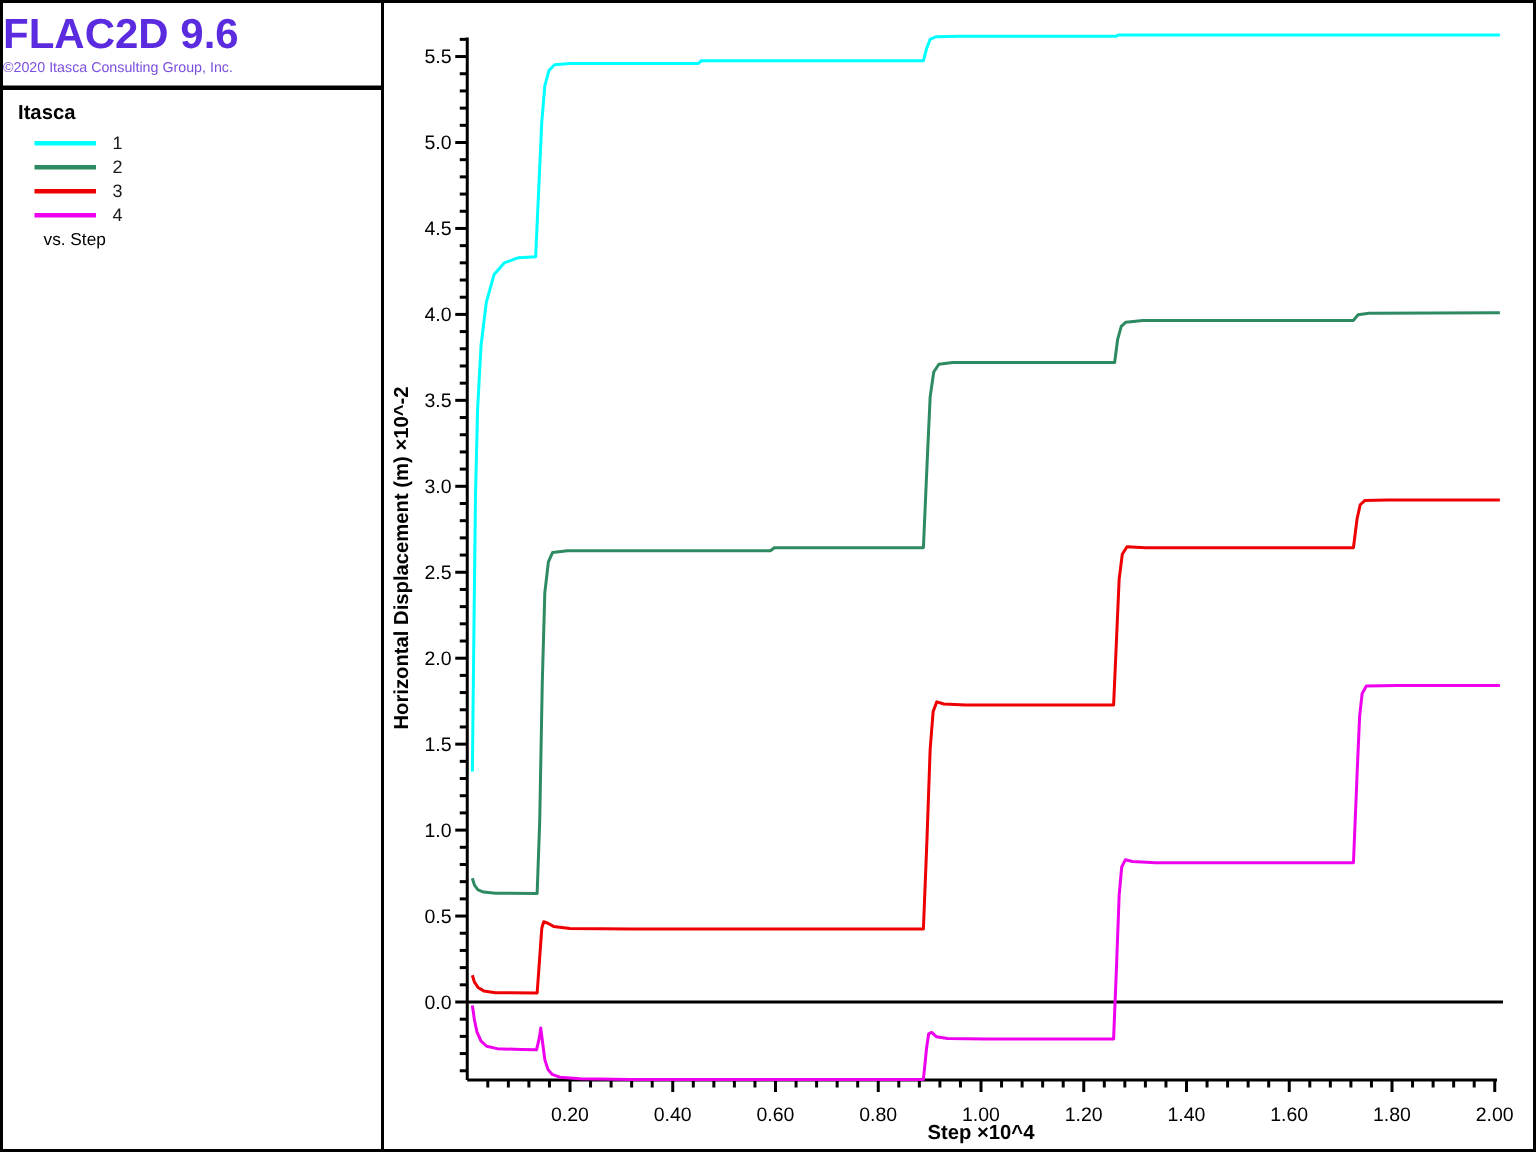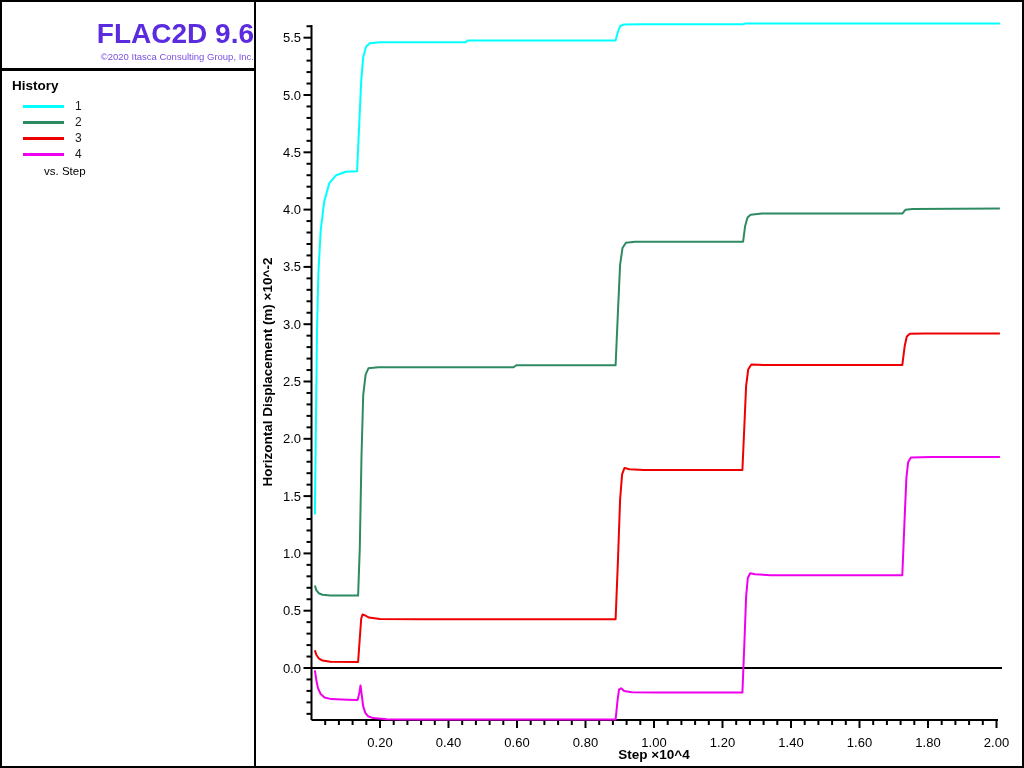--- a/index.html
+++ b/index.html
@@ -1,43 +1,43 @@
 <!DOCTYPE html>
 <html><head>
 <meta charset="utf-8">
 <style>
   html,body{margin:0;padding:0;background:#fff;font-family:"Liberation Sans",sans-serif;}
   .app{position:relative;width:1024px;height:768px;box-sizing:border-box;border:2px solid #000;background:#fff;overflow:hidden;}
   .sidebar{position:absolute;left:0;top:0;width:252px;height:764px;background:#fff;border-right:2px solid #000;}
-  .brand{text-align:right;padding-top:16px;}
+  .brand{text-align:left;padding-top:5px;}
   .brand-title{font-size:28px;line-height:32px;font-weight:bold;color:#5b2be0;}
   .brand-copyright{font-size:9.5px;line-height:12px;color:#7b4fe0;margin-top:1px;}
   .side-divider{height:3px;background:#000;margin-top:5px;}
   .history-title{font-size:13.5px;font-weight:bold;color:#000;margin:7px 0 5px 10px;}
   .legend{margin-left:21px;}
   .legend-row{display:flex;align-items:center;height:16px;}
   .legend-line{width:41px;height:3px;margin-right:11px;flex:0 0 auto;}
   .legend-label{font-size:12px;color:#1a1a1a;}
-  .vs-label{font-size:11.5px;color:#000;margin:3px 0 0 42px;}
+  .vs-label{font-size:11.5px;color:#000;margin:3px 0 0 27px;}
   .chart-area{position:absolute;left:254px;top:0;width:768px;height:764px;background:#fff;}
   svg text{font-family:"Liberation Sans",sans-serif;fill:#000;}
   .tick-label{font-size:13px;}
   .axis-title{font-size:13.5px;font-weight:bold;}
 </style>
 </head>
 <body>
 
 <div class="app">
   <aside class="sidebar">
     <div class="brand">
       <div class="brand-title">FLAC2D 9.6</div>
       <div class="brand-copyright">©2020 Itasca Consulting Group, Inc.</div>
     </div>
     <div class="side-divider"></div>
-    <div class="history-title">History</div>
+    <div class="history-title">Itasca</div>
     <div class="legend" id="legend">
         <div class="legend-row">
           <div class="legend-line" style="background: rgb(0, 255, 255);"></div>
           <span class="legend-label">1</span>
         </div>
         <div class="legend-row">
           <div class="legend-line" style="background: rgb(46, 139, 97);"></div>
           <span class="legend-label">2</span>
         </div>
         <div class="legend-row">

